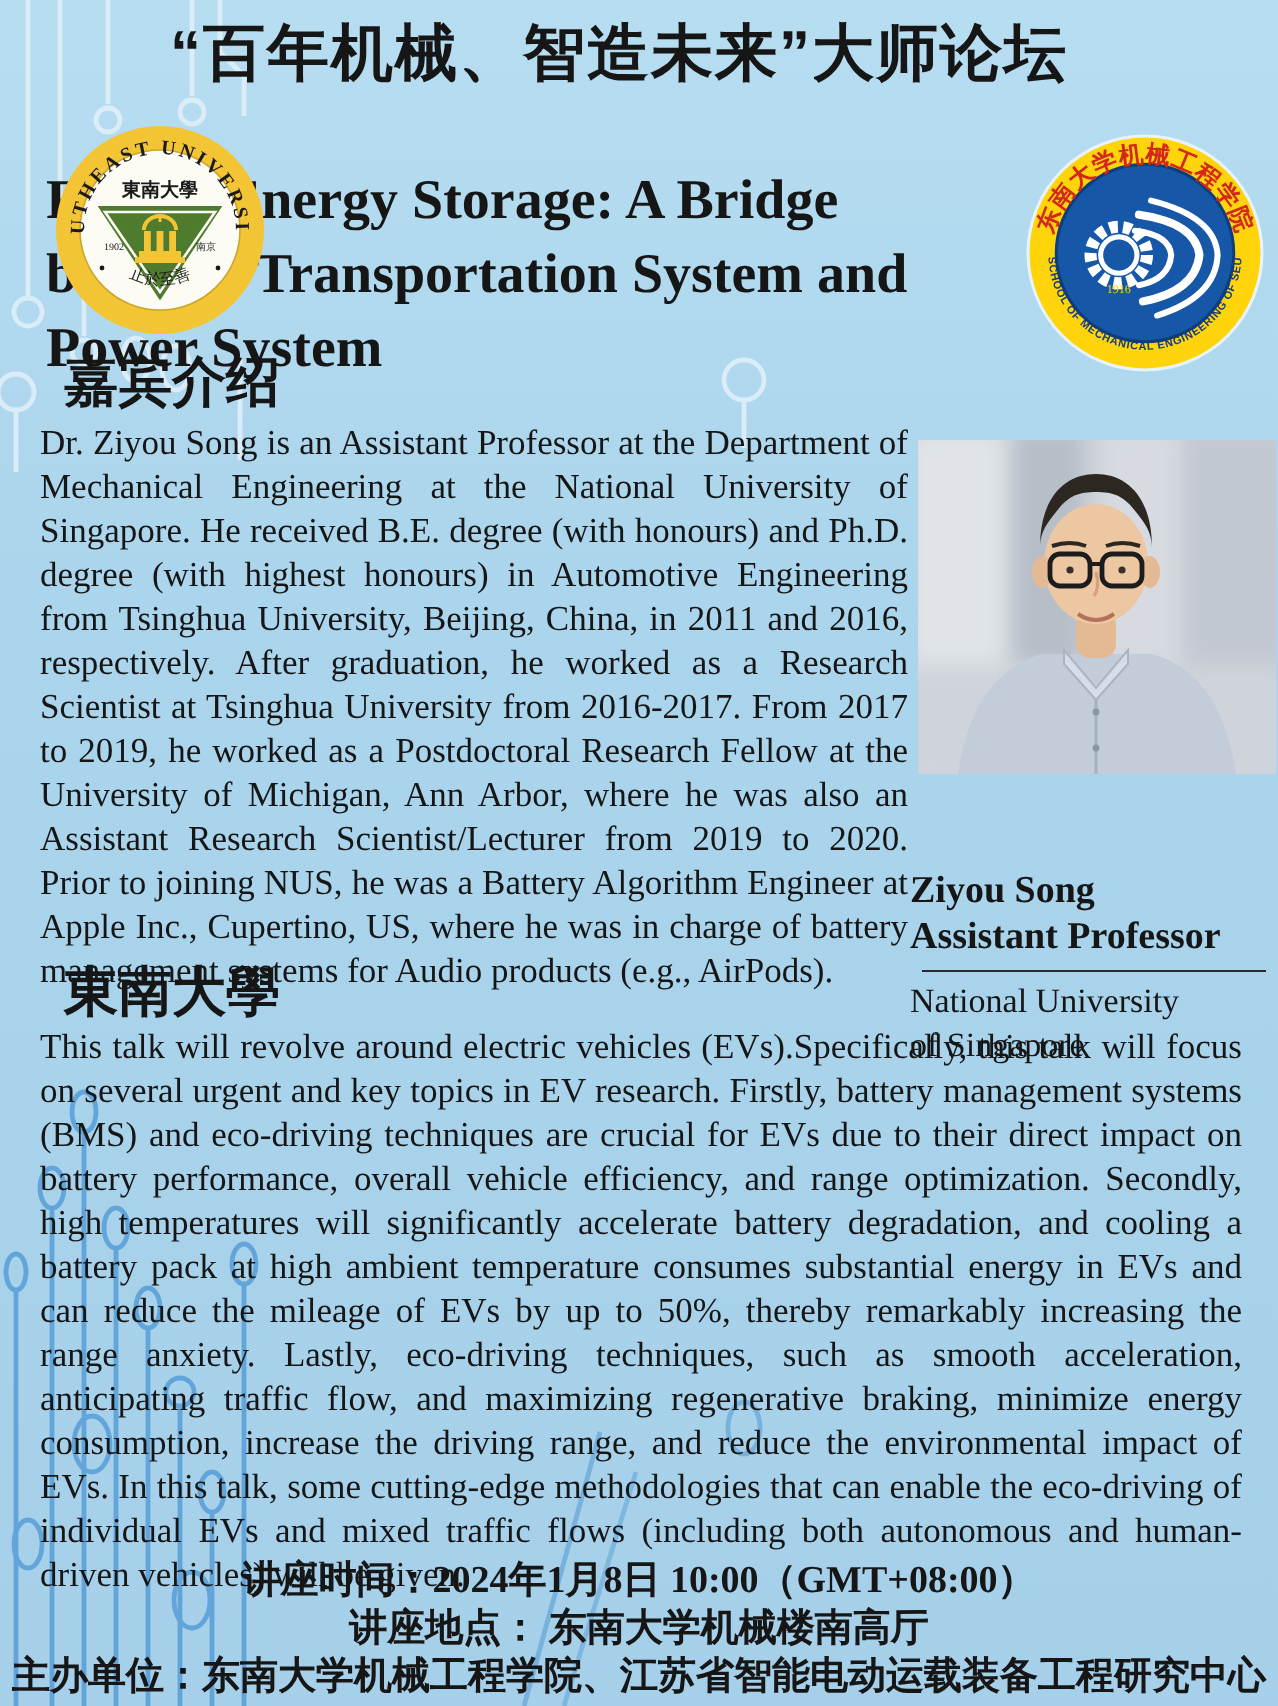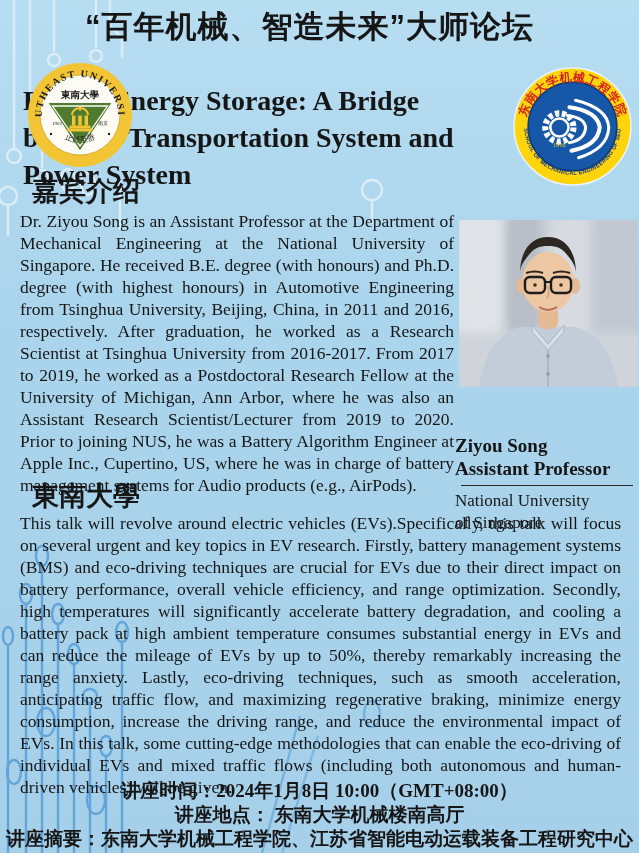--- a/index.html
+++ b/index.html
@@ -205,16 +205,16 @@
     <div class="affil">National University</div>
     <div class="affil">of Singapore</div>
   </div>
 
   <div class="layer section-heading heading-abstract">東南大學</div>
   <div class="layer abstract">This talk will revolve around electric vehicles (EVs).Specifically, this talk will focus on several urgent and key topics in EV research. Firstly, battery management systems (BMS) and eco-driving techniques are crucial for EVs due to their direct impact on battery performance, overall vehicle efficiency, and range optimization. Secondly, high temperatures will significantly accelerate battery degradation, and cooling a battery pack at high ambient temperature consumes substantial energy in EVs and can reduce the mileage of EVs by up to 50%, thereby remarkably increasing the range anxiety. Lastly, eco-driving techniques, such as smooth acceleration, anticipating traffic flow, and maximizing regenerative braking, minimize energy consumption, increase the driving range, and reduce the environmental impact of EVs. In this talk, some cutting-edge methodologies that can enable the eco-driving of individual EVs and mixed traffic flows (including both autonomous and human-driven vehicles) will be given.</div>
 
   <div class="layer footer">
     <div>讲座时间：2024年1月8日 10:00（GMT+08:00）</div>
     <div>讲座地点： 东南大学机械楼南高厅</div>
-    <div>讲座摘要：东南大学机械工程学院、江苏省智能电动运载装备工程研究中心</div>
+    <div>主办单位：东南大学机械工程学院、江苏省智能电动运载装备工程研究中心</div>
   </div>
 
 </div>
 
 </body></html>

